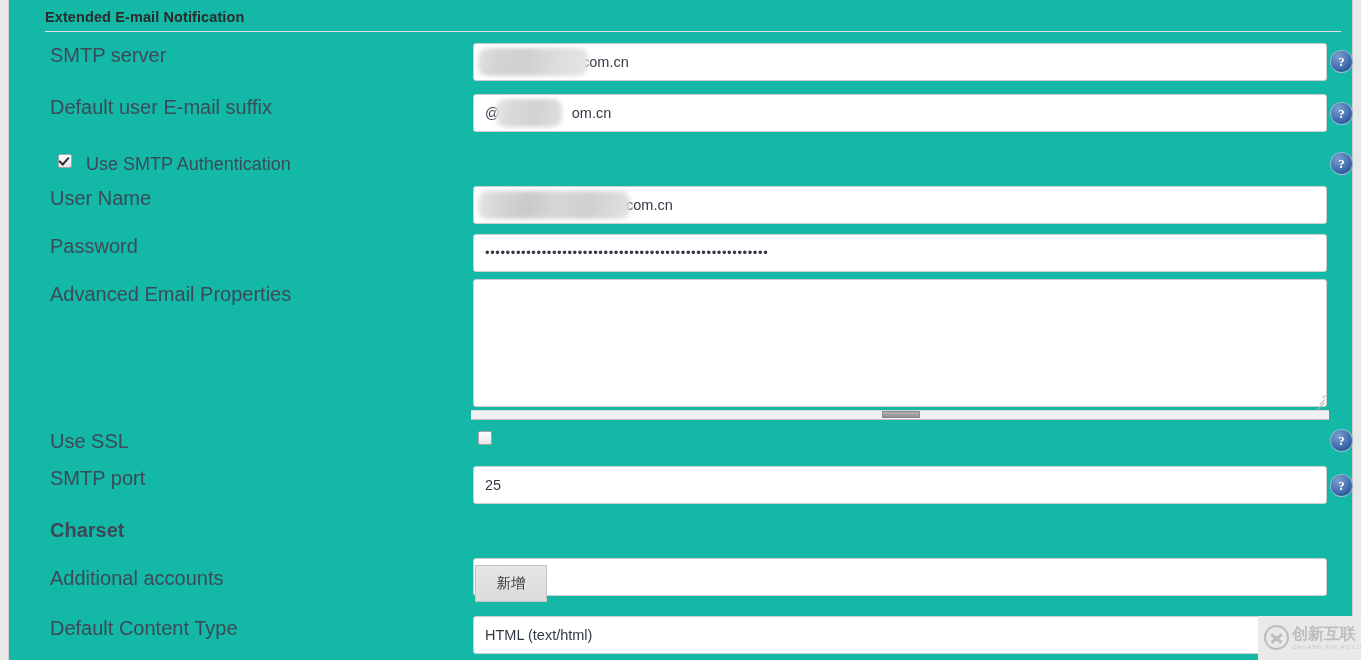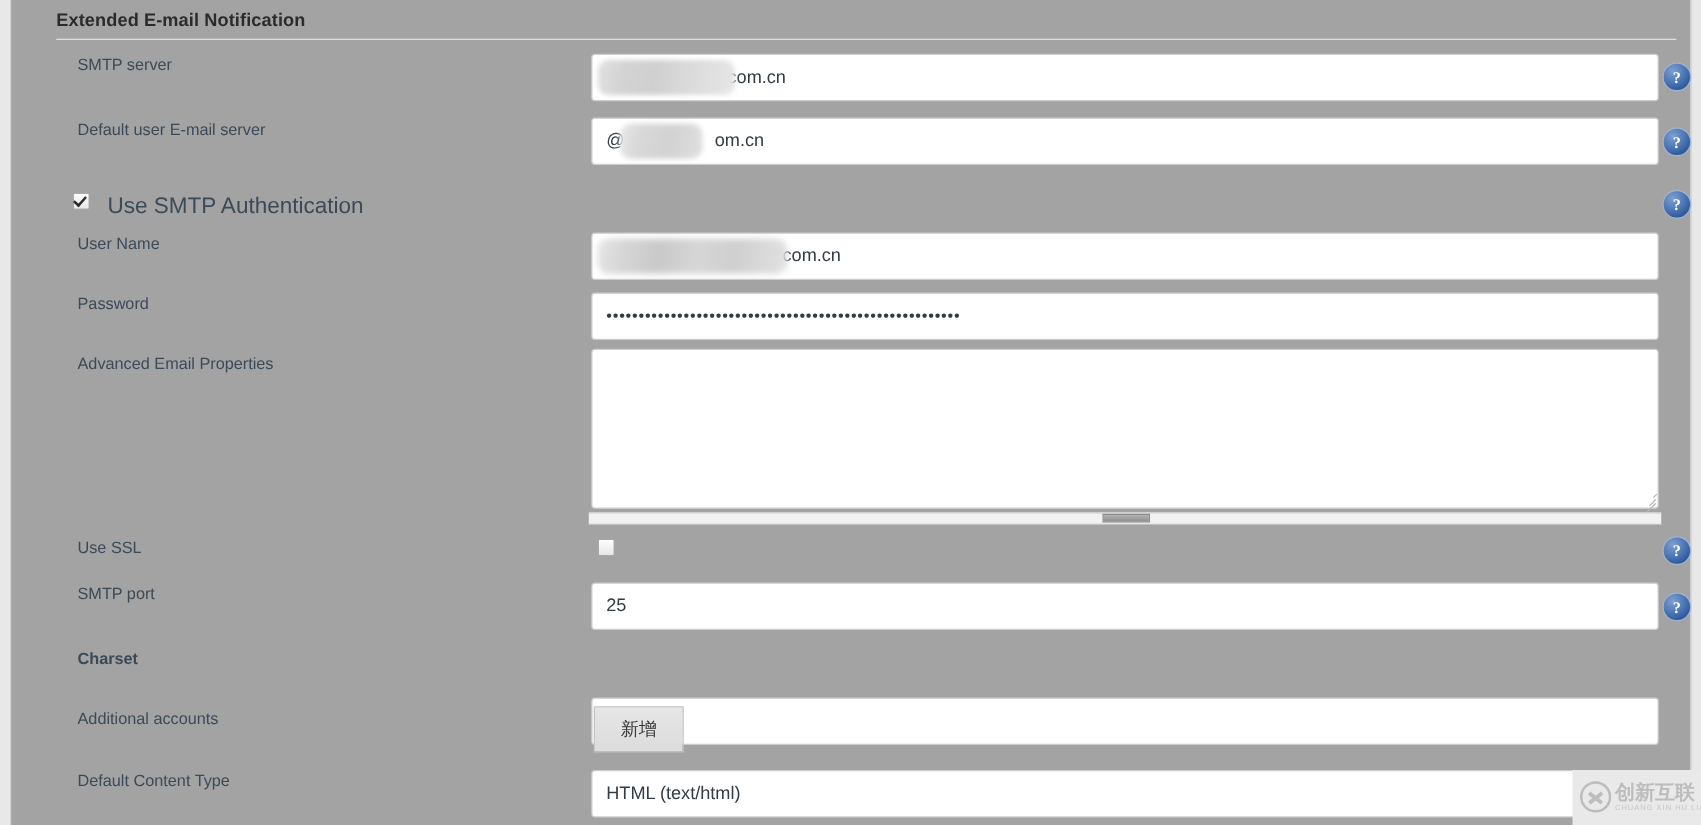--- a/index.html
+++ b/index.html
@@ -23,21 +23,21 @@
     height: 660px;
     background: #e8e8e8;
     box-sizing: border-box;
   }
   #content-pane {
     position: absolute;
     left: 8px;
     top: 0px;
     width: 1345px;
     height: 660px;
-    background: #a3a3a3;
+    background: #14b8a6;
     border-left: 1px solid #cfcfcf;
     border-right: 1px solid #cfcfcf;
     box-sizing: border-box;
   }
 
   
   #section-title {
     position: absolute;
     left: 36px;
     top: 9px;
@@ -52,22 +52,22 @@
     left: 36px;
     top: 31px;
     width: 1296px;
     height: 1px;
     background: #e0e0e0;
   }
 
   
   .row-label {
     position: absolute;
-    left: 53px;
-    font-size: 13px;
+    left: 41px;
+    font-size: 20px;
     color: #3c4a58;
     white-space: nowrap;
   }
 
   
   .txt-input {
     position: absolute;
     left: 464px;
     width: 854px;
     height: 38px;
@@ -281,21 +281,21 @@
 
     <div id="section-title">Extended E-mail Notification</div>
     <div id="title-rule"></div>
 
     <div class="row-label" style="top:44px;">SMTP server</div>
     <div class="txt-input" style="top:43px; padding-left:108px;">com.cn</div>
     <div class="redact" style="left:469px; top:48px; width:110px; height:28px;
                 background:linear-gradient(100deg,#e2e2e2 0%,#d4d4d4 18%,#cfcfcf 42%,#dcdcdc 70%,#e6e6e6 100%);
                 filter: blur(2.2px);"></div>
 
-    <div class="row-label" style="top:96px;">Default user E-mail server</div>
+    <div class="row-label" style="top:96px;">Default user E-mail suffix</div>
     <div class="txt-input" style="top:94px;">
       <span>@p</span><span style="display:inline-block;width:64px;"></span><span>om.cn</span>
     </div>
     <div class="redact" style="left:487px; top:99px; width:66px; height:28px;
                 background:linear-gradient(100deg,#e8e8e8 0%,#d8d8d8 25%,#d2d2d2 60%,#e0e0e0 100%);
                 filter: blur(2.2px);"></div>
 
     <div class="cb checked" style="left:49px; top:154px;"></div>
     <div class="cb-text" style="left:77px; top:154px;">Use SMTP Authentication</div>
 

